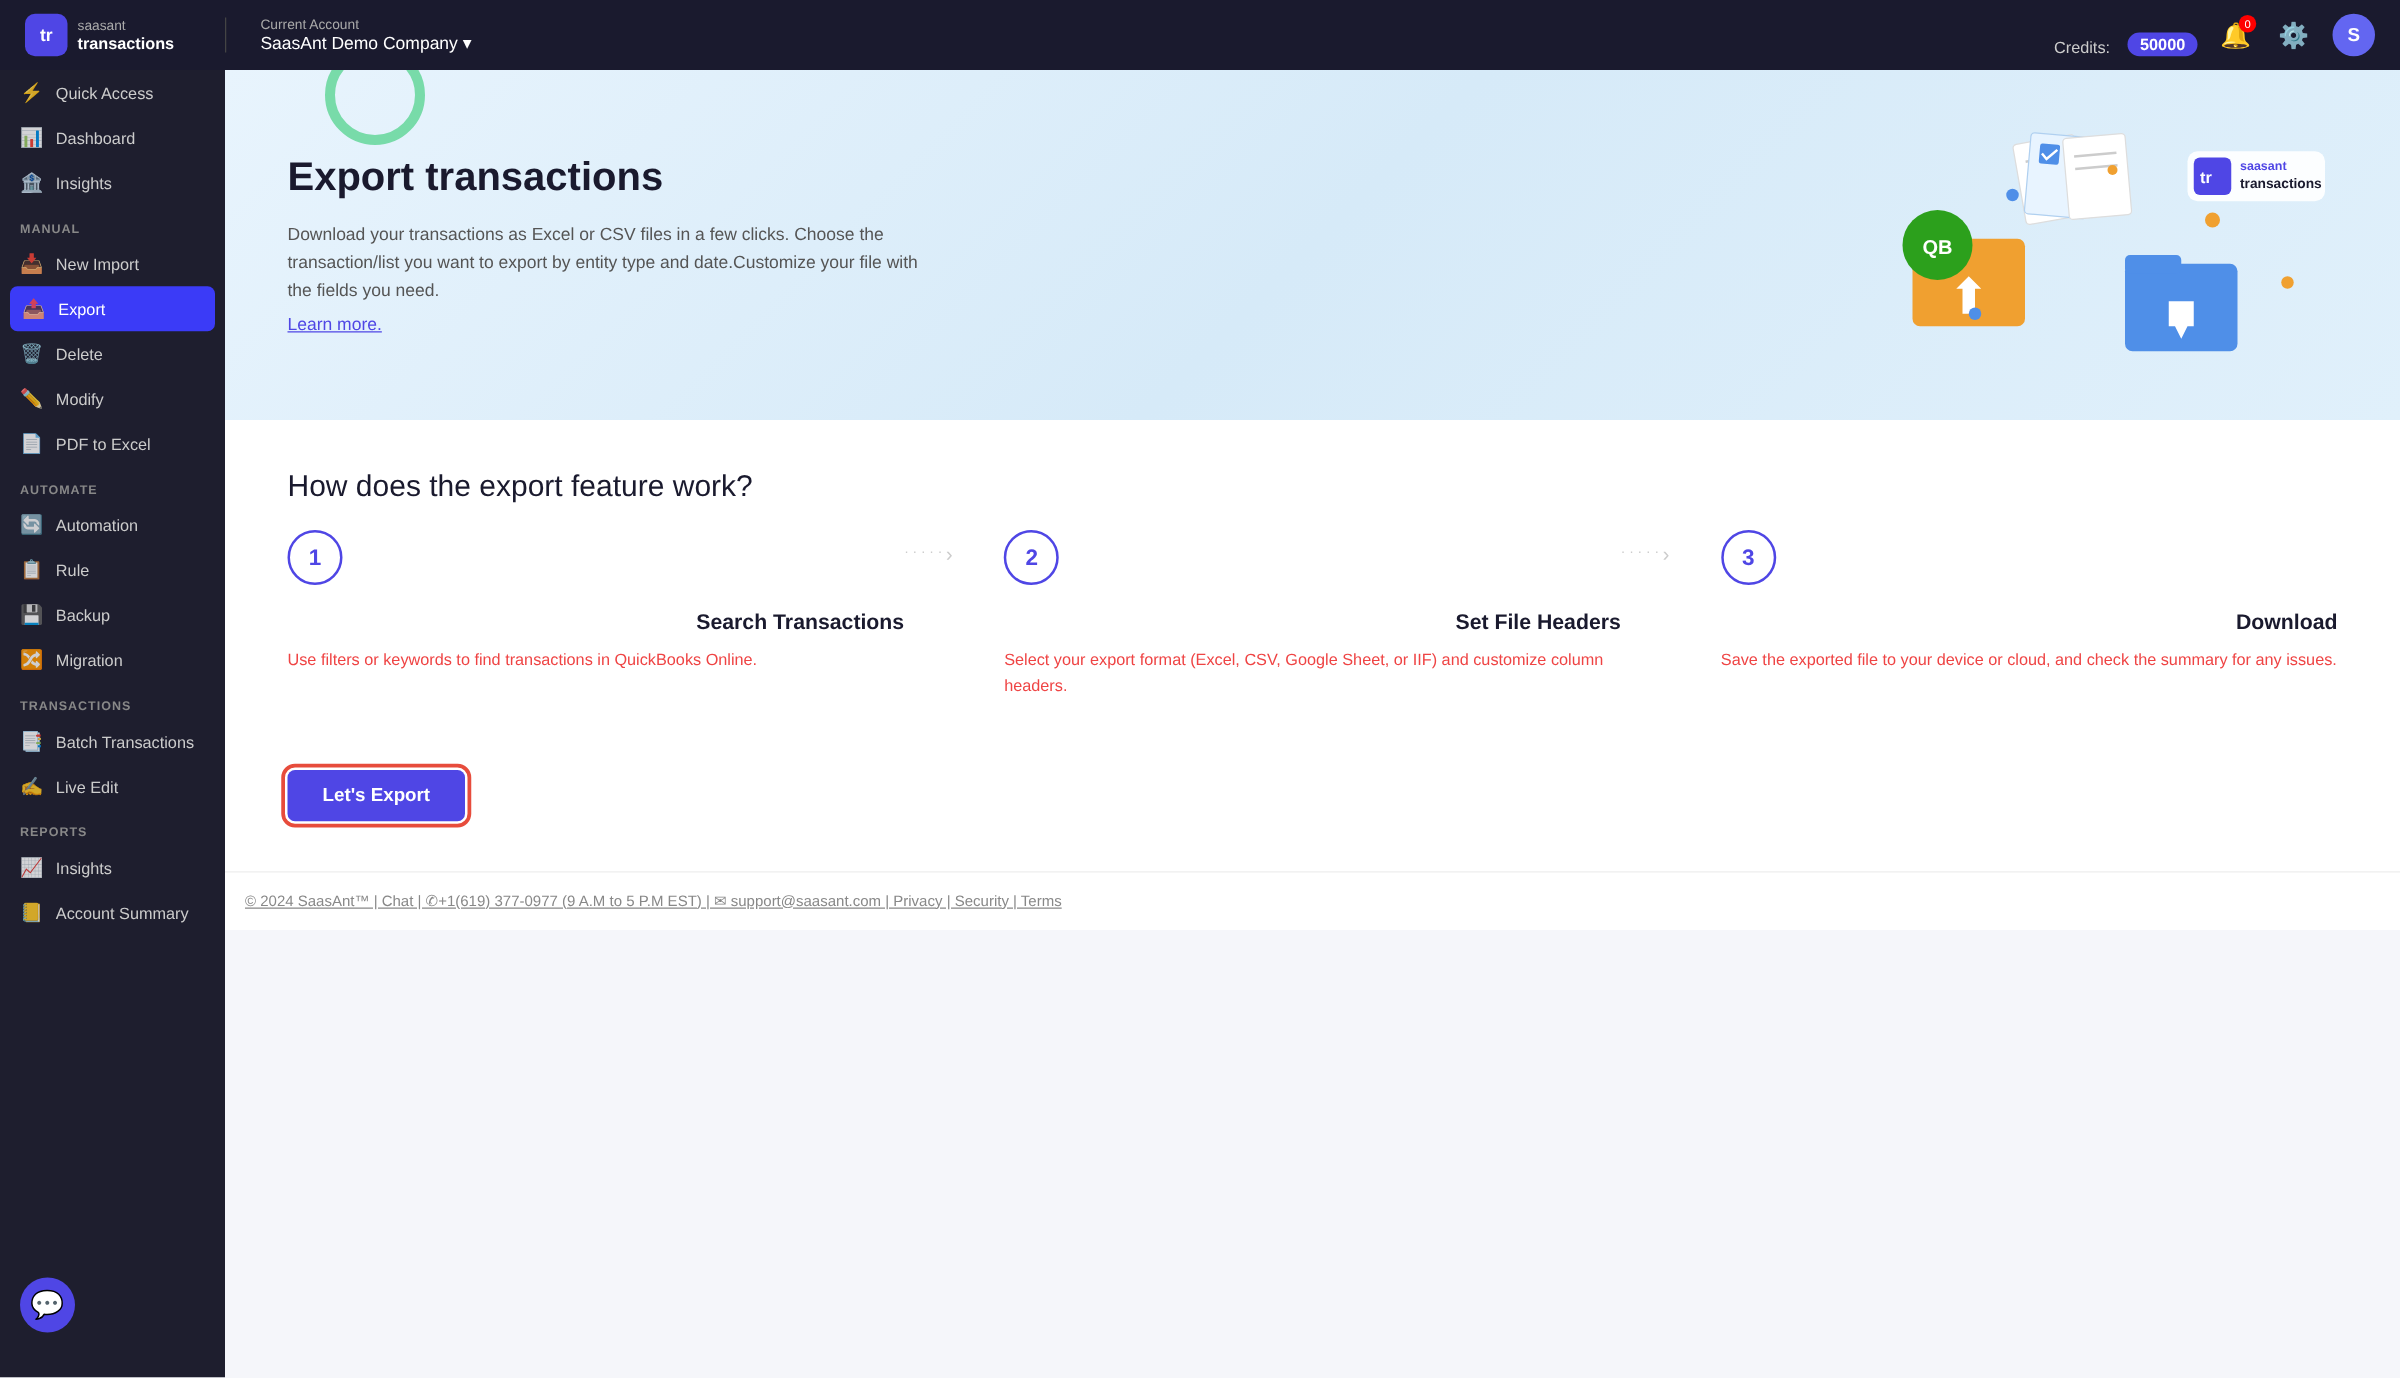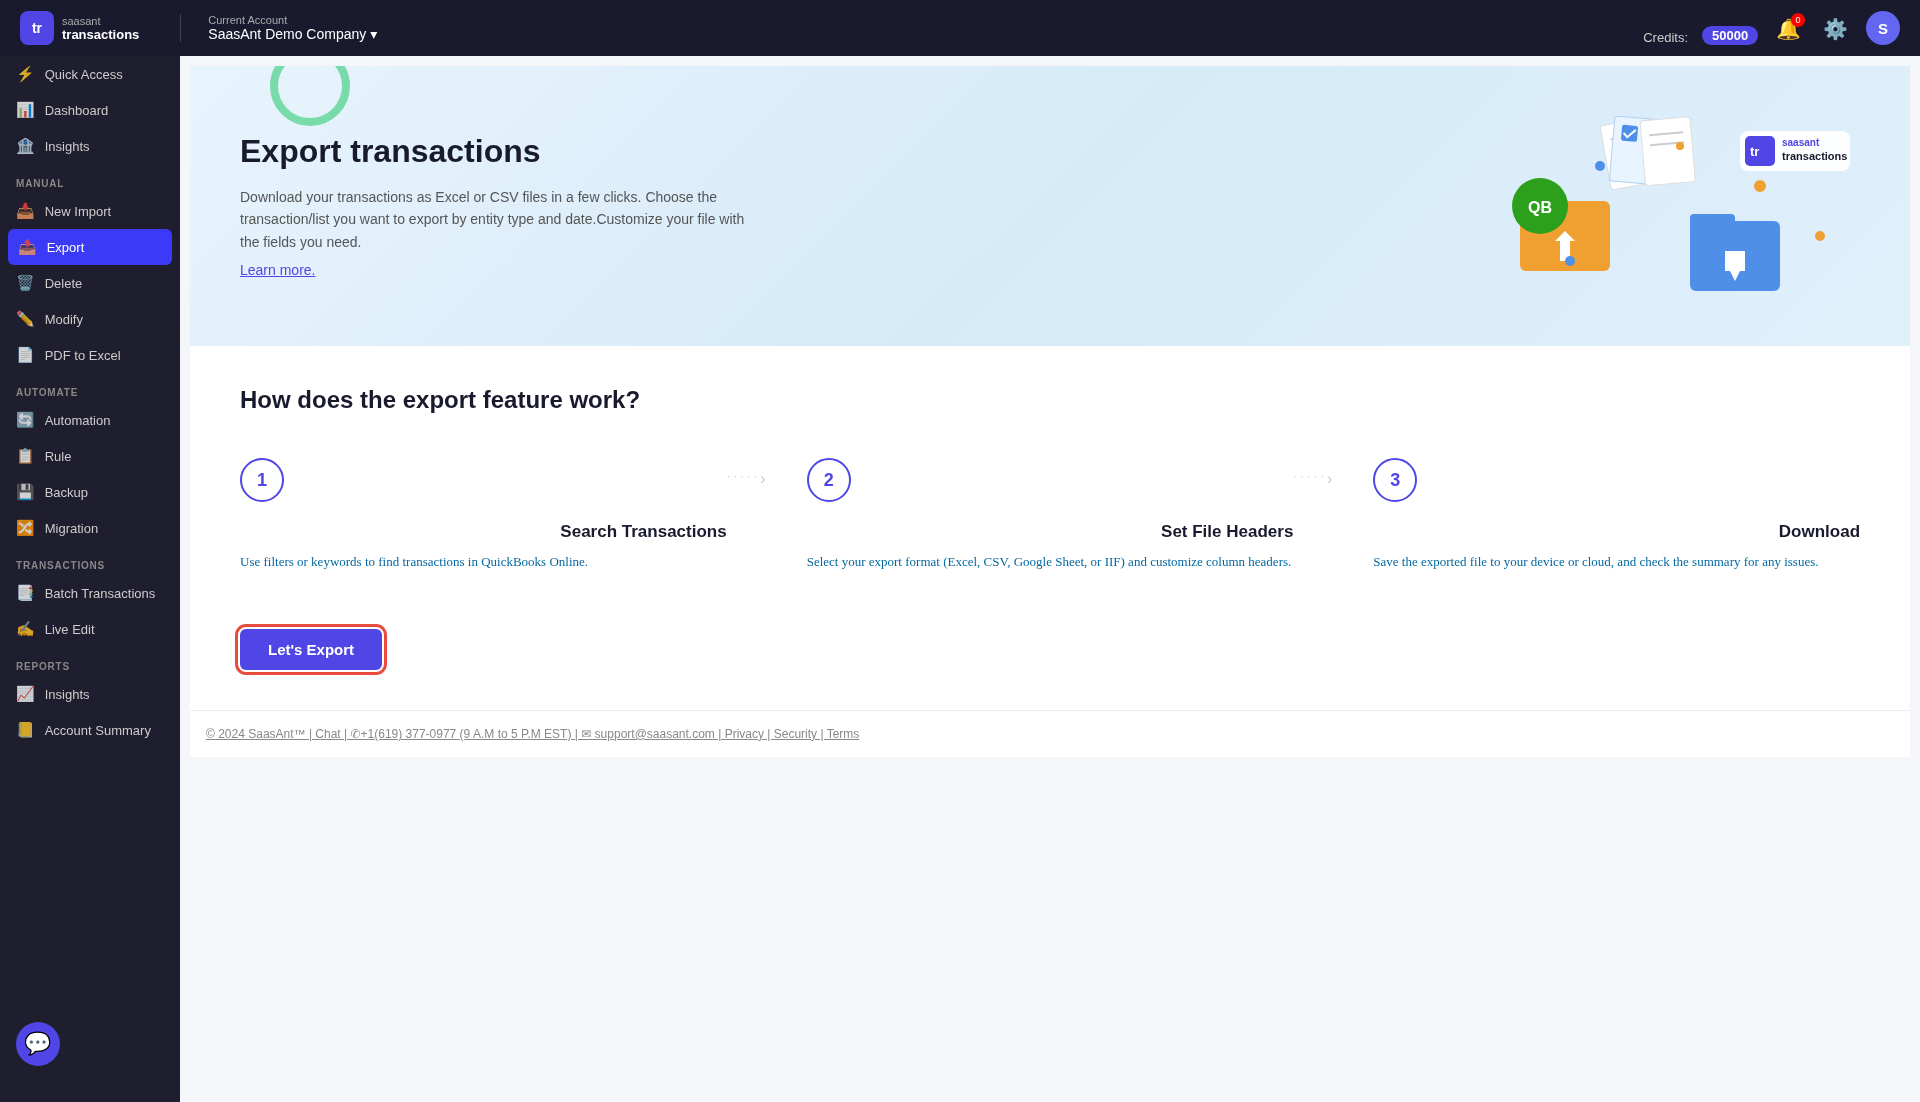--- a/index.html
+++ b/index.html
@@ -48,49 +48,49 @@
     }
     .sidebar-item.active { background: #3b3bf7; color: white; border-radius: 6px; margin: 0 8px; padding: 9px 10px; }
     .sidebar-icon { font-size: 15px; opacity: 0.8; }
     .sidebar-chat-btn {
       width: 44px; height: 44px; background: #4f46e5; border-radius: 50%;
       display: flex; align-items: center; justify-content: center; color: white;
       font-size: 20px; cursor: pointer; margin: 16px; margin-top: auto;
     }
 
     
-    .main { flex: 1; overflow-y: auto; padding: 10px; background: #f5f6fa; }
+    .main { flex: 1; overflow-y: auto; padding: 0; background: #f5f6fa; }
 
     
     .hero-banner {
       background: linear-gradient(135deg, #e8f4fd 0%, #d6eaf8 50%, #e0f0fb 100%);
       padding: 40px 50px; display: flex; align-items: center; justify-content: space-between;
       min-height: 230px; position: relative; overflow: hidden;
     }
     .hero-content { max-width: 520px; }
     .hero-title { font-size: 32px; font-weight: 700; color: #1a1a2e; margin-bottom: 16px; }
     .hero-desc { font-size: 14px; color: #555; line-height: 1.6; margin-bottom: 8px; }
     .hero-link { color: #4f46e5; font-size: 14px; text-decoration: underline; cursor: pointer; }
 
     
     .illus-container { width: 420px; height: 200px; position: relative; }
 
     
     .how-section { padding: 40px 50px; background: white; }
-    .how-title { font-size: 24px; font-weight: 700; color: #1a1a2e; margin-bottom: 44px; }
+    .how-title { font-size: 24px; font-weight: 400; color: #1a1a2e; margin-bottom: 20px; }
     .steps-row { display: flex; align-items: flex-start; gap: 0; }
     .step { flex: 1; }
     .step-header { display: flex; align-items: center; margin-bottom: 20px; }
     .step-num {
       width: 44px; height: 44px; border-radius: 50%; border: 2px solid #4f46e5;
       display: flex; align-items: center; justify-content: center;
       color: #4f46e5; font-size: 18px; font-weight: 700; flex-shrink: 0;
     }
     .step-title { font-size: 17px; font-weight: 700; color: #1a1a2e; margin-bottom: 10px; text-align: right; }
-    .step-desc { font-size: 13px; color: #0369a1; line-height: 1.6; font-family: Liberation Serif, serif; }
+    .step-desc { font-size: 13px; color: #ef4444; line-height: 1.6; }
 
     .export-btn {
       background: #4f46e5; color: white; border: none; padding: 12px 28px;
       font-size: 15px; font-weight: 600; border-radius: 6px; cursor: pointer;
       margin-top: 56px; outline: 3px solid #e74c3c; outline-offset: 2px;
     }
 
     
     .footer {
       background: white; padding: 16px; 

